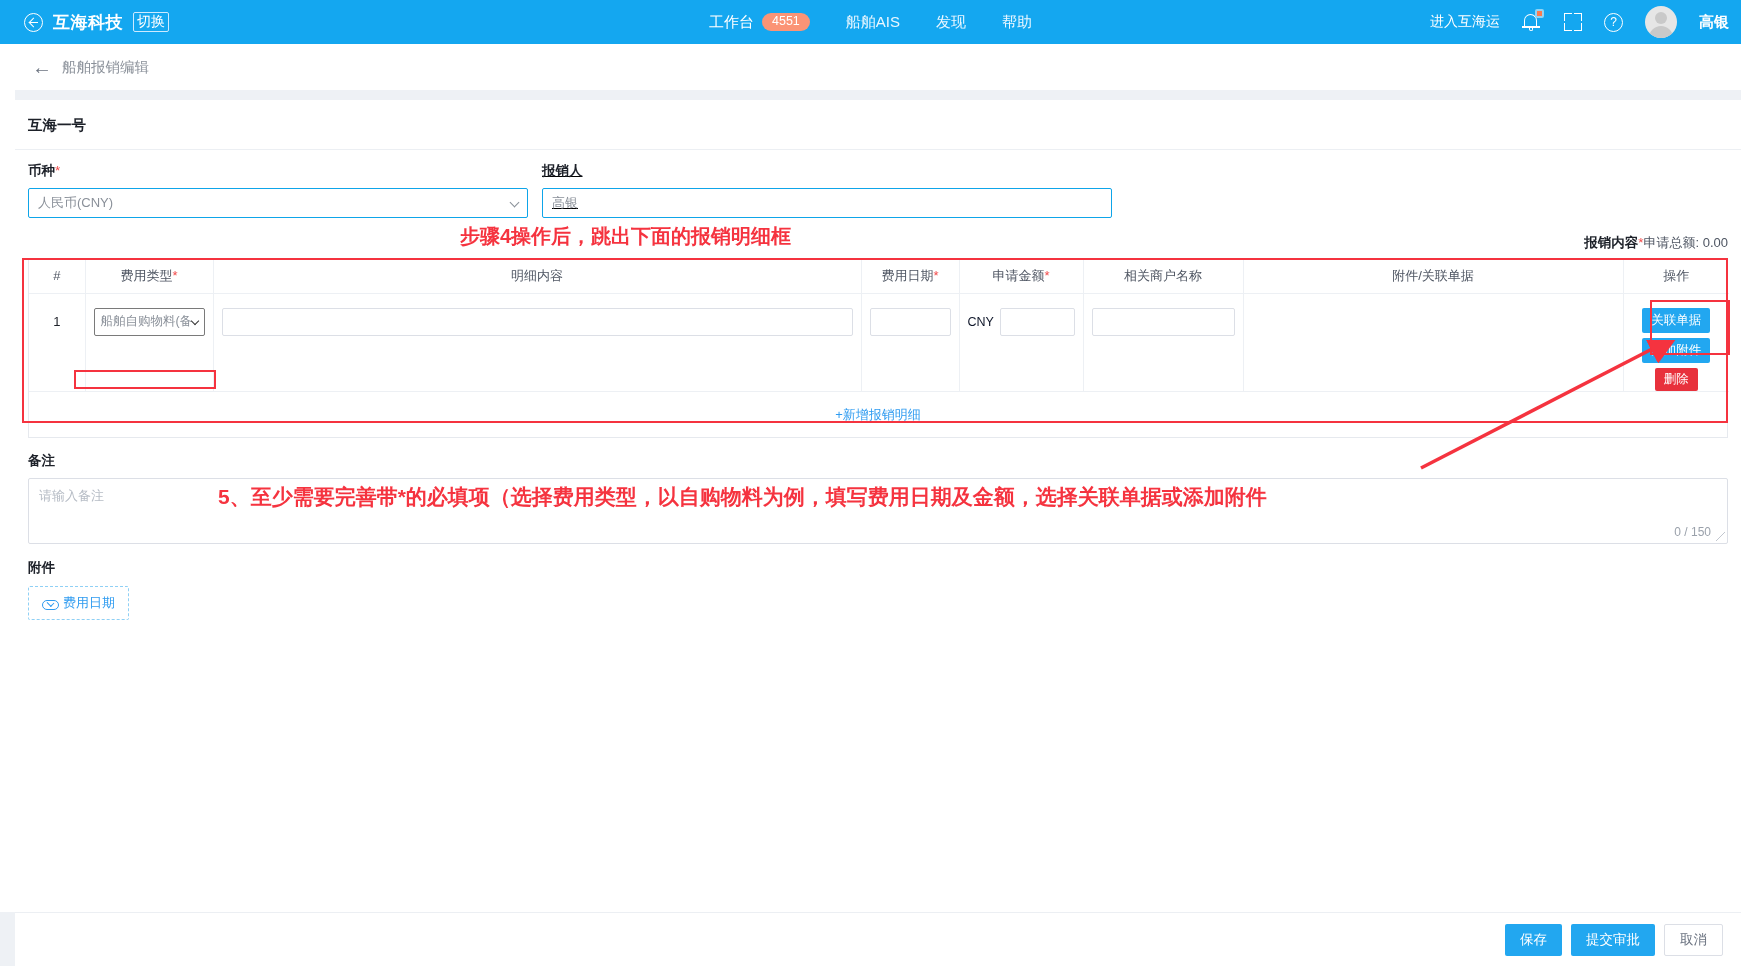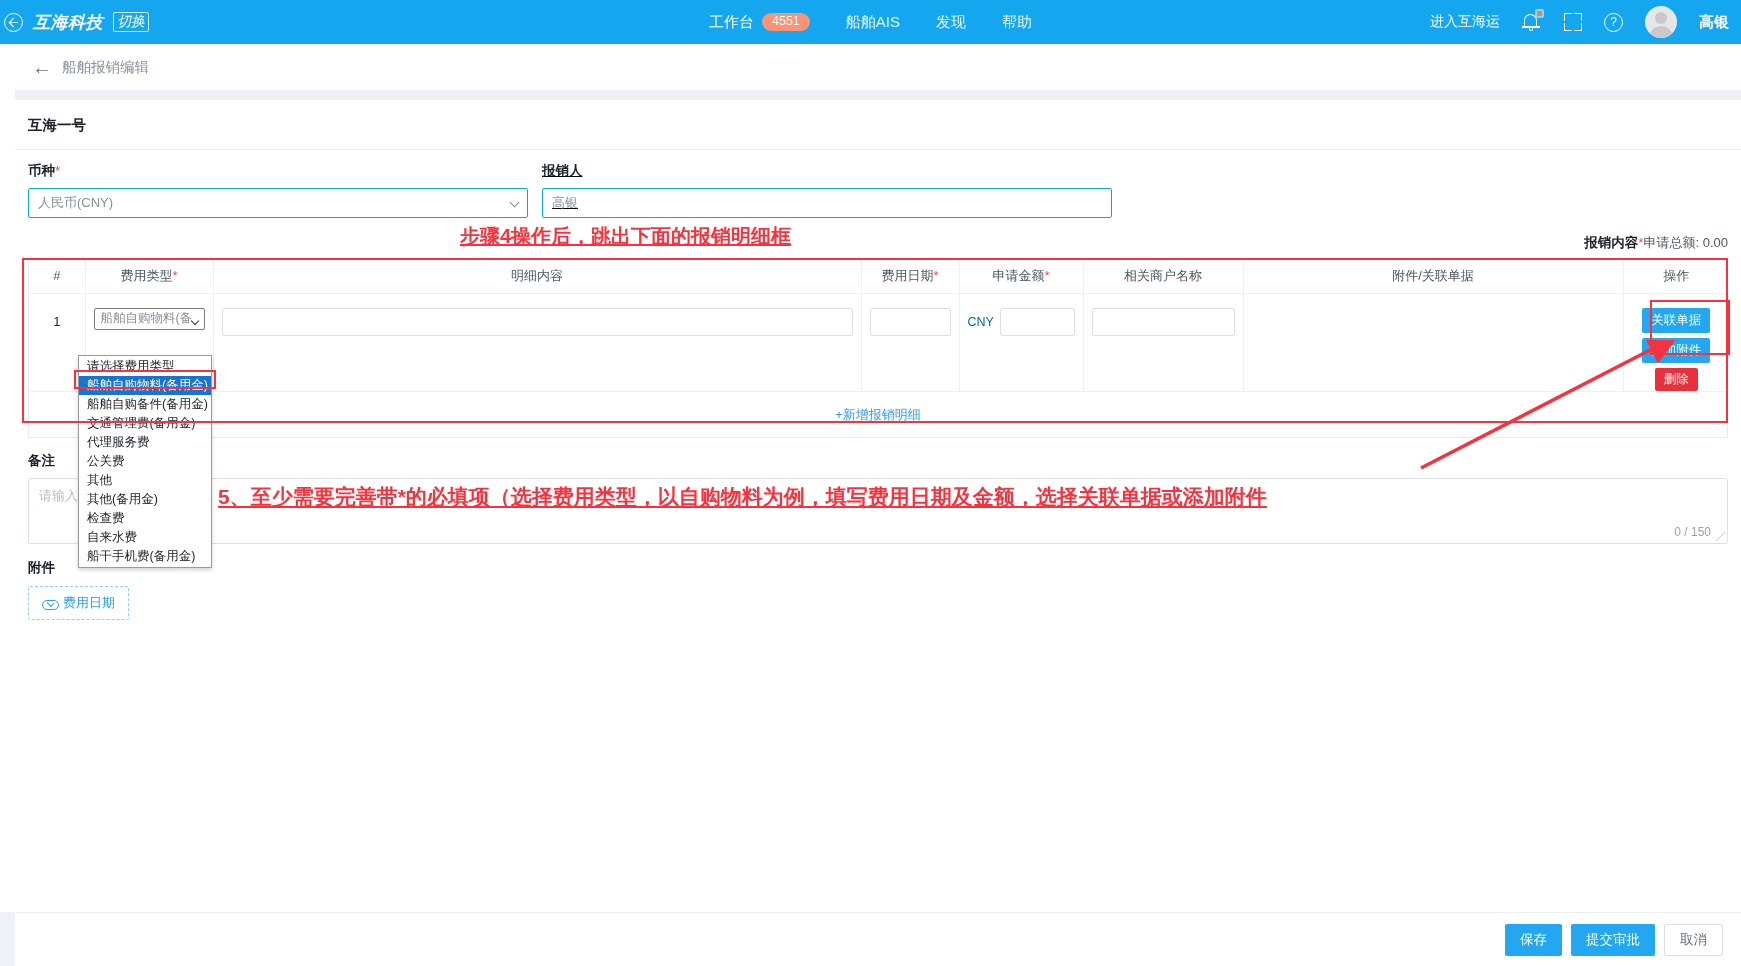--- a/index.html
+++ b/index.html
@@ -10,21 +10,21 @@
     font-family: "Liberation Sans", "DejaVu Sans", sans-serif;
     background: #ffffff;
   }
   .app { position: relative; width: 1741px; height: 966px; background: #f2f4f7; }
 
   
   .topbar {
     position: absolute; top: 0; left: 0; width: 1741px; height: 44px;
     background: #14a7f0; display: flex; align-items: center;
   }
-  .tb-left { display: flex; align-items: center; padding-left: 4px; gap: 10px; font-style: italic; }
+  .tb-left { display: flex; align-items: center; padding-left: 24px; gap: 10px; }
   .circ-back {
     width: 19px; height: 19px; border: 1.6px solid #ffffff; border-radius: 50%;
     position: relative; display: inline-block;
   }
   .circ-back::before {
     content: ""; position: absolute; left: 5px; top: 5.2px;
     width: 6px; height: 6px; border-left: 1.5px solid #fff; border-bottom: 1.5px solid #fff;
     transform: rotate(45deg);
   }
   .circ-back::after {
@@ -139,30 +139,30 @@
   }
   table.detail td {
     border-right: 1px solid #edf0f4; border-bottom: 1px solid #edf0f4;
     height: 86px; vertical-align: top; padding: 14px 8px 0 8px; text-align: center;
   }
   table.detail th:last-child, table.detail td:last-child { border-right: none; }
   .cell-inp {
     width: 100%; height: 28px; border: 1px solid #dcdfe6; background: #fff; border-radius: 2px;
   }
   .cell-sel {
-    width: 100%; height: 22px; border: 1px solid #7a7a7a; background: #fff; border-radius: 2px;
+    width: 100%; height: 28px; border: 1px solid #7a7a7a; background: #fff; border-radius: 2px;
     font-size: 12.5px; color: #8a9099; padding: 0 18px 0 6px; position: relative;
     display: flex; align-items: center; overflow: hidden; white-space: nowrap;
   }
   .cell-sel .chev2 {
     position: absolute; right: 6px; top: 9px; width: 6px; height: 6px;
     border-right: 1.5px solid #333; border-bottom: 1.5px solid #333; transform: rotate(45deg);
   }
   .money-wrap { display: flex; align-items: center; gap: 6px; }
-  .cny { font-size: 12.5px; color: #0369a1; }
+  .cny { font-size: 12.5px; color: #0f172a; }
   .addrow { text-align: center; padding: 13px 0; }
   .addrow a { color: #2e9bf0; font-size: 13px; text-decoration: none; cursor: pointer; }
 
   .op-btns { display: flex; flex-direction: column; align-items: center; gap: 5px; }
   .btn-blue {
     background: #22a7f0; color: #fff; font-size: 12.5px; border: none; border-radius: 2px;
     padding: 4px 9px; cursor: pointer; font-family: inherit; white-space: nowrap;
   }
   .btn-red {
     background: #e8313c; color: #fff; font-size: 12.5px; border: none; border-radius: 2px;
@@ -219,21 +219,21 @@
   
   .dd-list {
     position: absolute; left: 78px; top: 355px; width: 134px; background: #fff;
     border: 1px solid #9a9a9a; z-index: 40; padding: 1px 0;
     box-shadow: 0 2px 4px rgba(0,0,0,.18);
   }
   .dd-item { font-size: 12.5px; color: #1d2129; padding: 1px 8px; line-height: 17px; cursor: pointer; white-space: nowrap; }
   .dd-item.sel-blue { background: #1874d2; color: #fff; }
 
   
-  .anno { position: absolute; z-index: 60; pointer-events: none; text-decoration: underline; }
+  .anno { position: absolute; z-index: 60; pointer-events: none; }
   .anno-text {
     color: #f5333f; font-weight: bold; white-space: nowrap;
   }
   .hl-red-rect { position: absolute; border: 2.5px solid #f5333f; z-index: 55; pointer-events: none; }
 
   .arrow-svg { position: absolute; z-index: 58; pointer-events: none; }
 </style>
 </head>
 <body>
 
@@ -411,33 +411,20 @@
       </button>
     </div>
 
     <div class="bottom-bar">
       <button class="bb-primary">保存</button>
       <button class="bb-primary">提交审批</button>
       <button class="bb-ghost">取消</button>
     </div>
   </div>
 
-  <div class="dd-list">
-    <div class="dd-item">请选择费用类型</div>
-    <div class="dd-item sel-blue">船舶自购物料(备用金)</div>
-    <div class="dd-item">船舶自购备件(备用金)</div>
-    <div class="dd-item">交通管理费(备用金)</div>
-    <div class="dd-item">代理服务费</div>
-    <div class="dd-item">公关费</div>
-    <div class="dd-item">其他</div>
-    <div class="dd-item">其他(备用金)</div>
-    <div class="dd-item">检查费</div>
-    <div class="dd-item">自来水费</div>
-    <div class="dd-item">船干手机费(备用金)</div>
-  </div>
 
   <div class="hl-red-rect" style="left:22px; top:258px; width:1706px; height:165px;"></div>
 
   <div class="hl-red-rect" style="left:74px; top:370px; width:142px; height:19px;"></div>
 
   <div class="hl-red-rect" style="left:1650px; top:300px; width:80px; height:55px;"></div>
 
   <div class="anno anno-text" style="left:460px; top:223px; font-size:20px;">步骤4操作后，跳出下面的报销明细框</div>
 
   <div class="anno anno-text" style="left:218px; top:483px; font-size:21px;">5、至少需要完善带*的必填项（选择费用类型，以自购物料为例，填写费用日期及金额，选择关联单据或添加附件</div>

